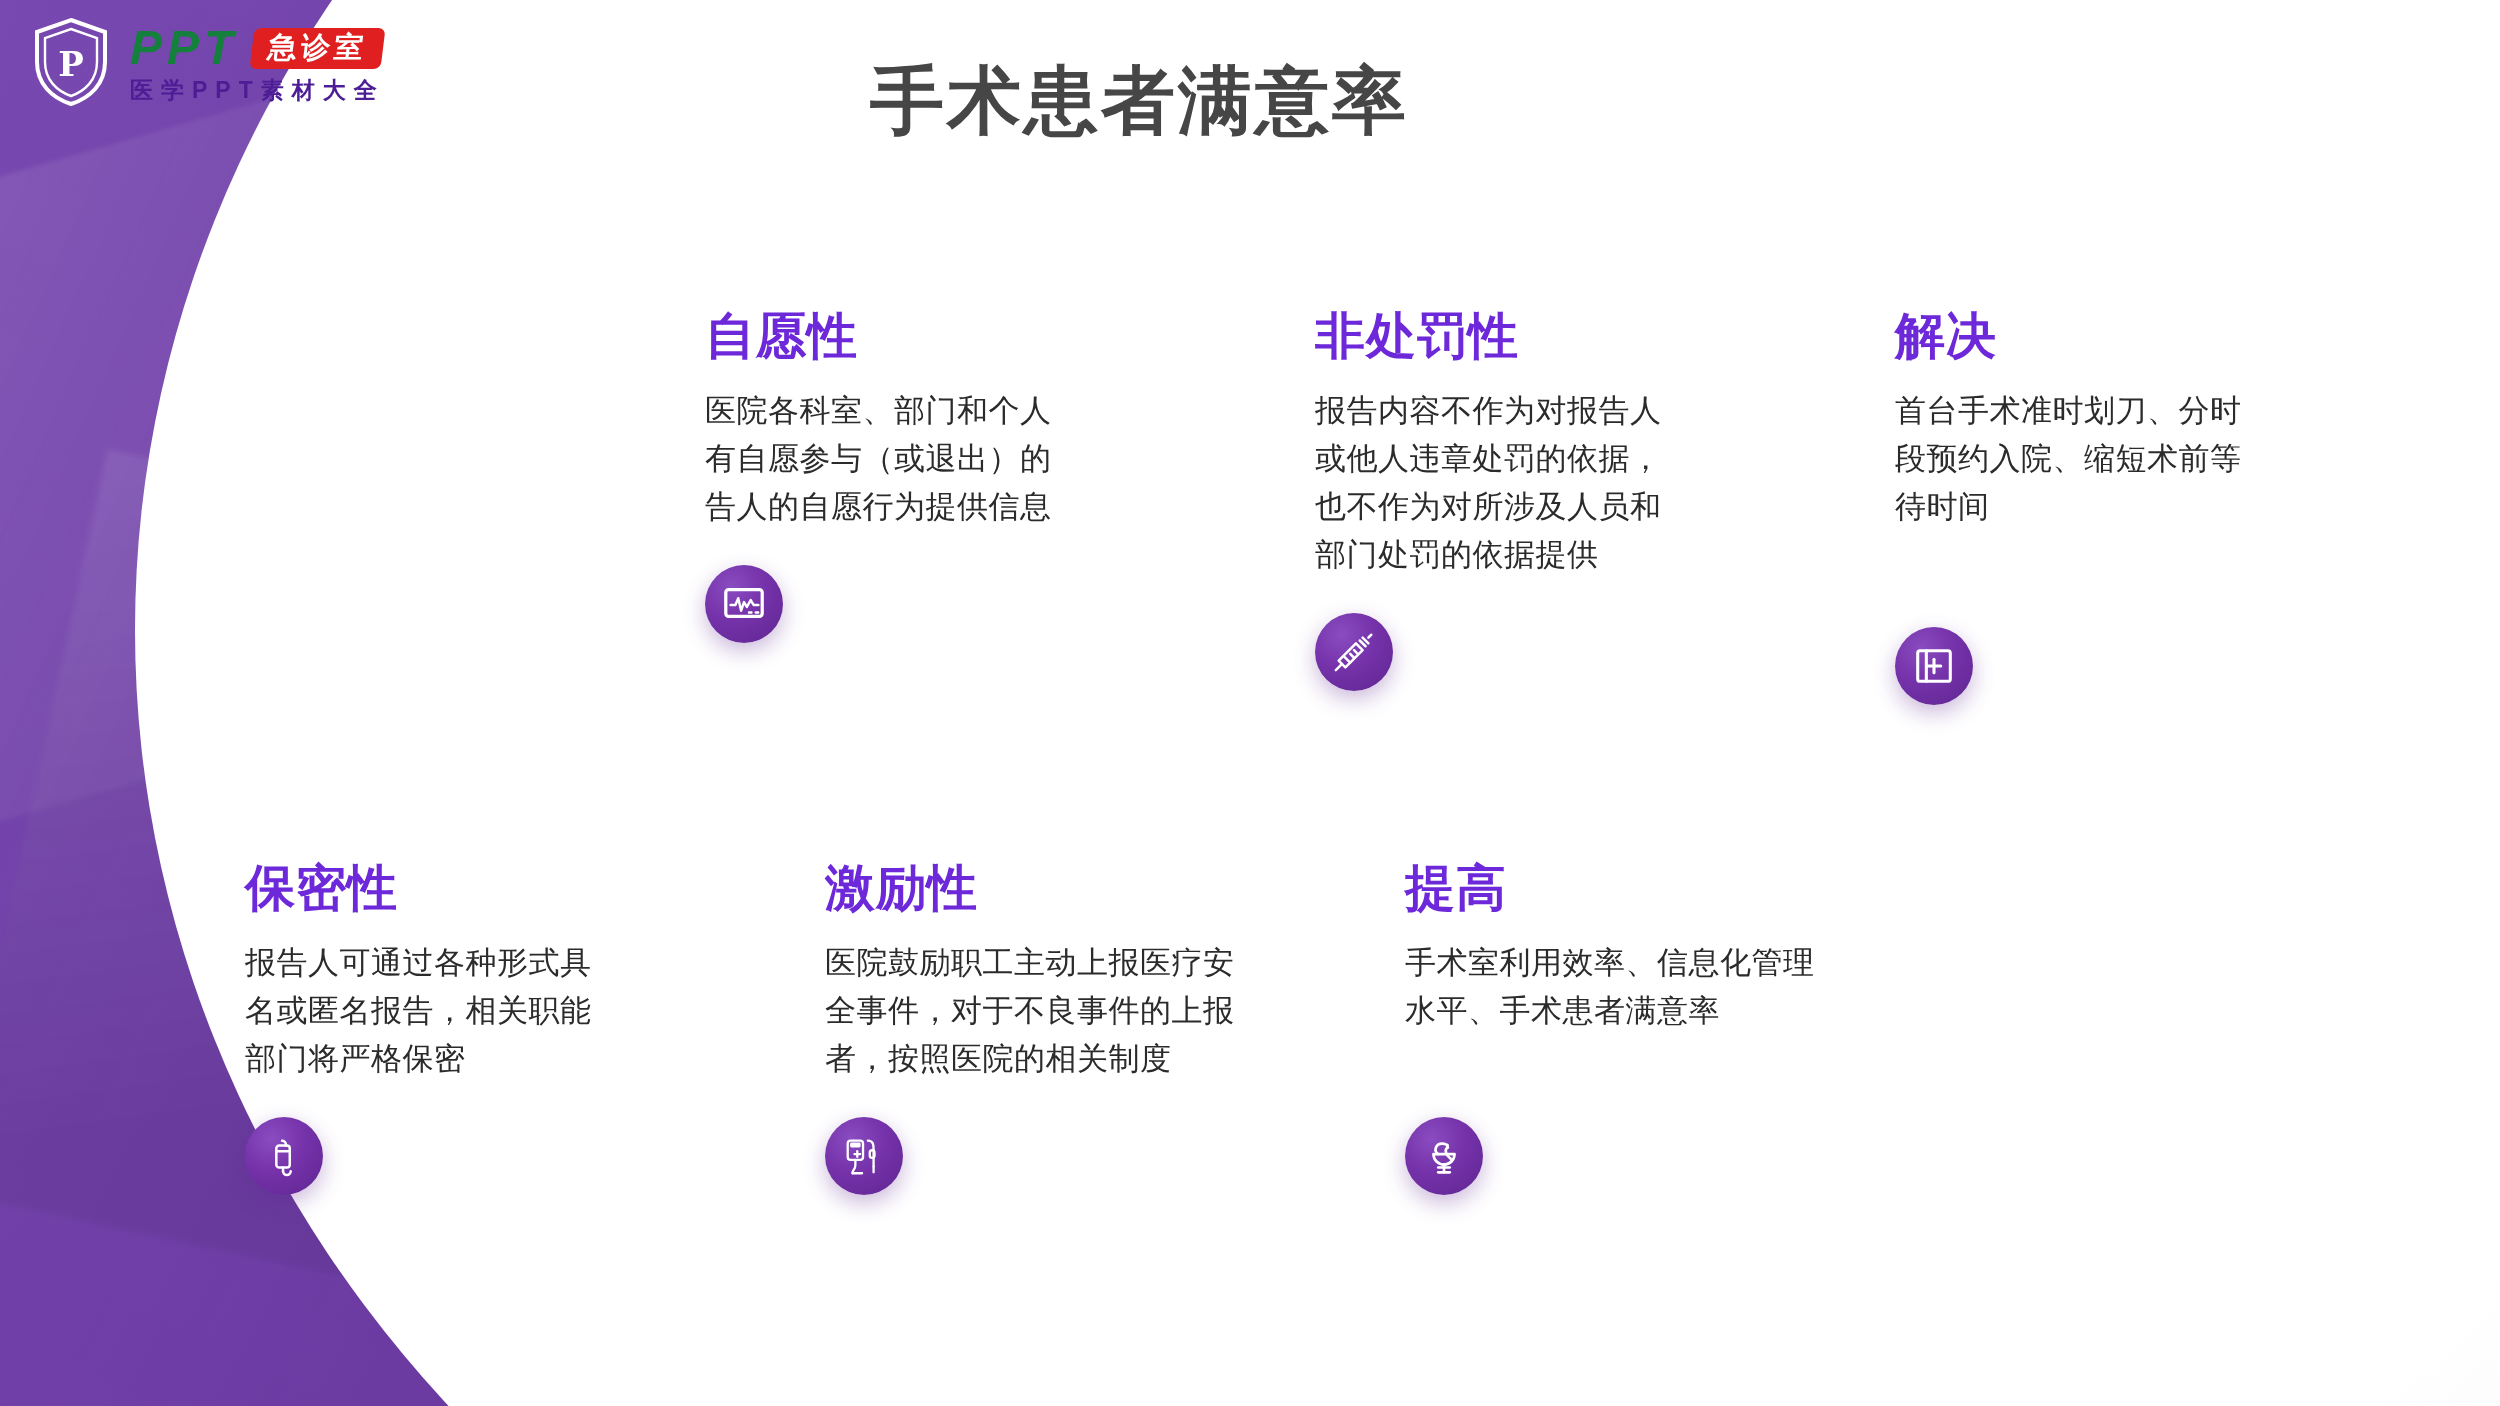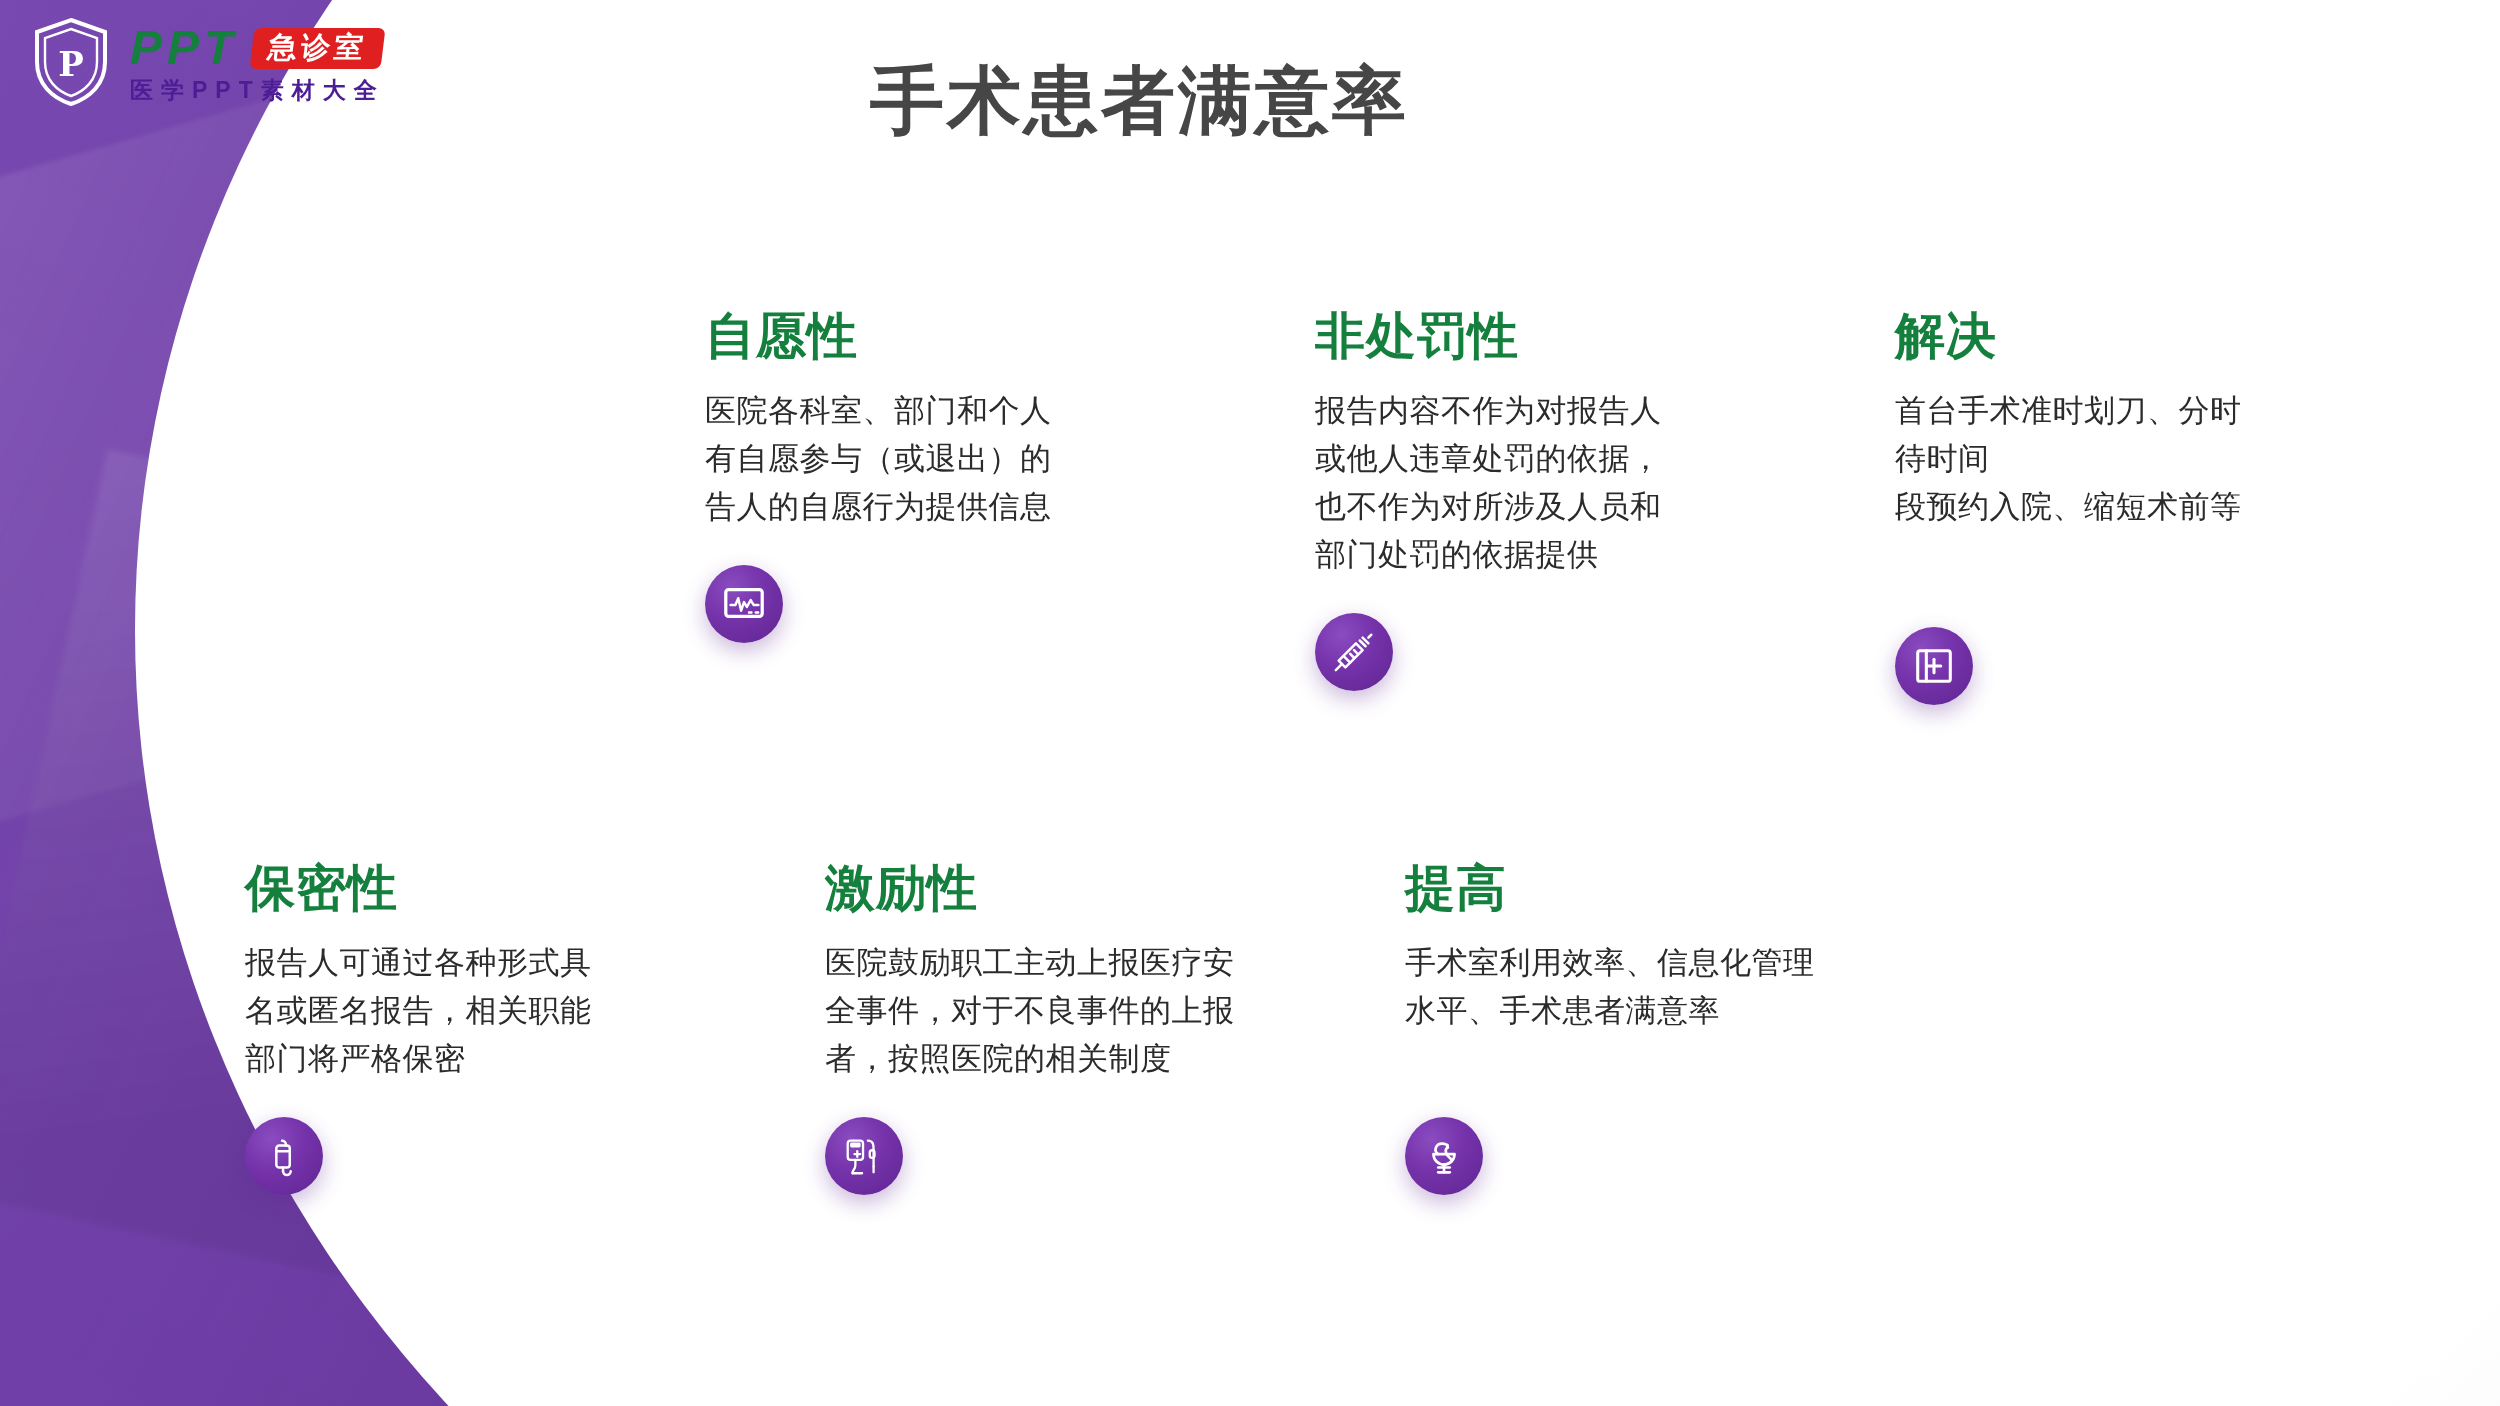--- a/index.html
+++ b/index.html
@@ -80,21 +80,21 @@
   
   .title {
     position:absolute; left:870px; top:52px;
     font-size:74px; font-weight:bold; color:#464646;
     letter-spacing:3px; white-space:nowrap;
   }
 
   
   .card { position:absolute; }
   .card-heading {
-    font-size:50px; font-weight:bold; color:#15803d;
+    font-size:50px; font-weight:bold; color:#6d28d9;
     line-height:1.05; margin-bottom:24px; letter-spacing:1px;
   }
   .card-body {
     font-size:31px; color:#2b2b2b; line-height:1.55; letter-spacing:.5px;
   }
   .card-body div { white-space:nowrap; }
 
   .icon-circle {
     width:78px; height:78px; border-radius:50%;
     background:radial-gradient(circle at 34% 28%, #8a4cc0 0%, #7633ab 42%, #5e2590 100%);
@@ -181,22 +181,22 @@
           <path d="M24 22 L28 26"></path>
         </g>
       </svg>
     </div>
   </div>
 
   <div class="card" style="left:1895px; top:310px;">
     <div class="card-heading">解决</div>
     <div class="card-body">
       <div>首台手术准时划刀、分时</div>
+      <div>段预约入院、缩短术前等</div>
       <div>待时间</div>
-      <div>段预约入院、缩短术前等</div>
     </div>
     <div class="icon-circle" style="margin-top:96px;">
       <svg viewBox="0 0 48 48" xmlns="http://www.w3.org/2000/svg">
         <g stroke="#fff" stroke-width="3.2" fill="none" stroke-linejoin="round" stroke-linecap="round">
           <rect x="7" y="8" width="34" height="32" rx="2.5"></rect>
           <line x1="16" y1="8" x2="16" y2="40"></line>
           <line x1="24" y1="17" x2="24" y2="31"></line>
           <line x1="17" y1="24" x2="31" y2="24"></line>
         </g>
       </svg>

